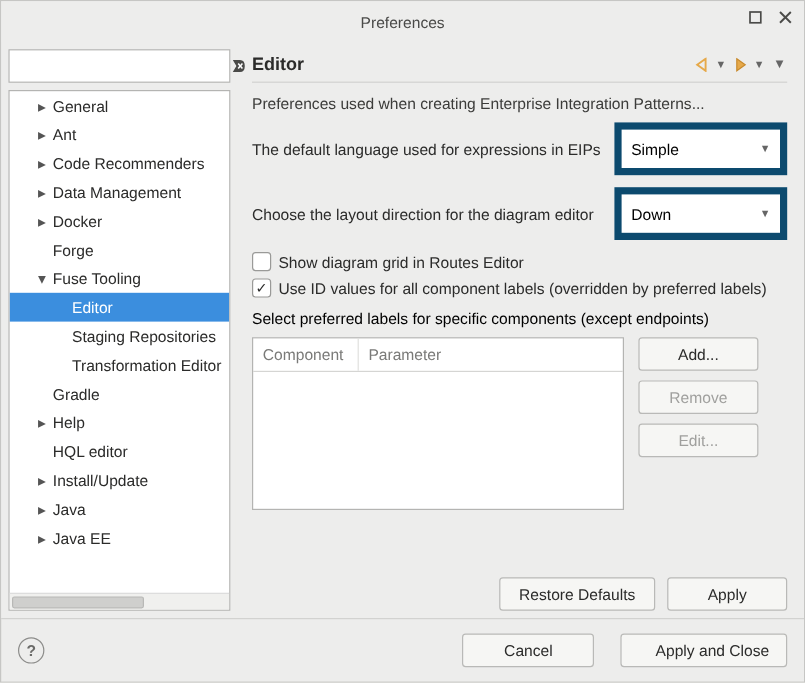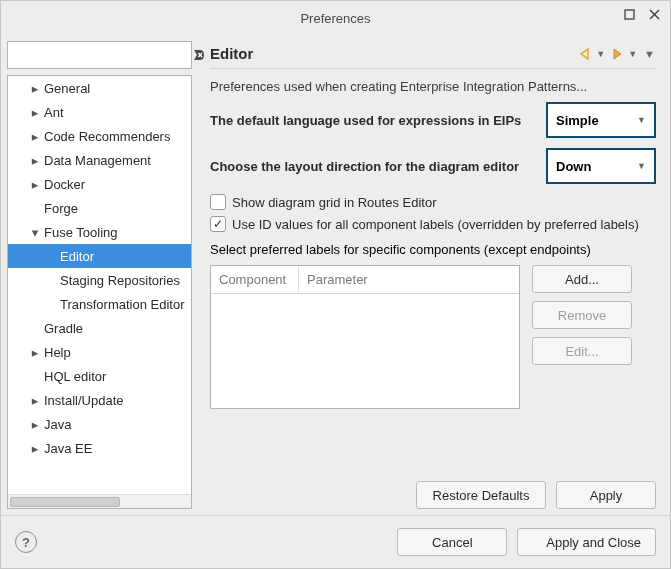--- a/index.html
+++ b/index.html
@@ -55,24 +55,24 @@
     flex: 1; display: flex; flex-direction: column; padding: 10px 14px 6px 14px; overflow: hidden;
   }
   .content-header {
     display: flex; align-items: center; justify-content: space-between;
     border-bottom: 1px solid #d2d2d0; padding-bottom: 6px; margin-bottom: 10px;
   }
   .content-header h1 { margin:0; font-size: 15px; font-weight: 600; color: #2b2b2a;}
   .navicons { display:flex; gap:4px; align-items:center; }
   .navicons .arrow { display:inline-flex; align-items:center; cursor:pointer; padding:0 1px;}
   .desc { color: #3c3c3a; margin-bottom: 8px; display:block;}
-  .formrow { display:flex; align-items:center; margin-bottom: 10px; gap: 10px; font-weight: bold;}
+  .formrow { display:flex; align-items:center; margin-bottom: 10px; gap: 10px;}
   .formrow .label { flex: 1; color:#2b2b2a; }
   .select {
-    width: 110px; height: 26px; background:#fff; border:2px solid #0c4a6e;
+    width: 144px; height: 26px; background:#fff; border:6px solid #0c4a6e;
     display:flex; align-items:center; justify-content:space-between; padding:16px 8px;
     cursor:pointer;
   }
   .checkrow { display:flex; align-items:center; gap:6px; margin-bottom:6px; color:#2b2b2a;}
   .checkbox {
     width:16px; height:16px; border:1px solid #9a9a98; border-radius:3px;
     background:#fff; display:inline-flex; align-items:center; justify-content:center;
   }
   .checkbox.checked::after { content:"✓"; font-size:12px; color:#2b2b2a; line-height:1;}
   .tablewrap { display:flex; gap:12px; margin-top:4px;}
@@ -280,19 +280,19 @@
 
       <div class="footer1">
         <button class="btn" style="min-width:130px;">Restore Defaults</button>
         <button class="btn">Apply</button>
       </div>
     </div>
   </div>
 
   <div class="dialog-footer">
     <span class="help">?</span>
-    <div style="display:flex; gap:10px;">
+    <div style="display:flex; gap:22px;">
       <button class="btn" style="min-width:110px;">Cancel</button>
       <button class="btn" style="min-width:130px;padding-left:28px;">Apply and Close</button>
     </div>
   </div>
 
 </div>
 
 </body></html>

